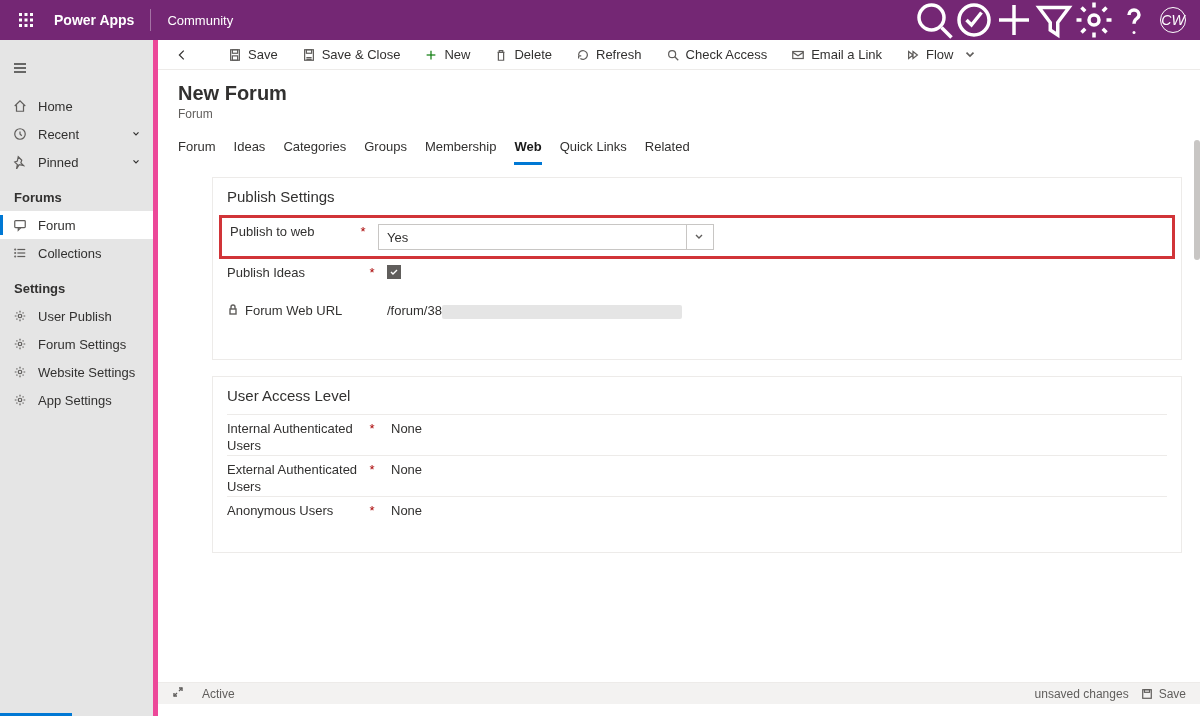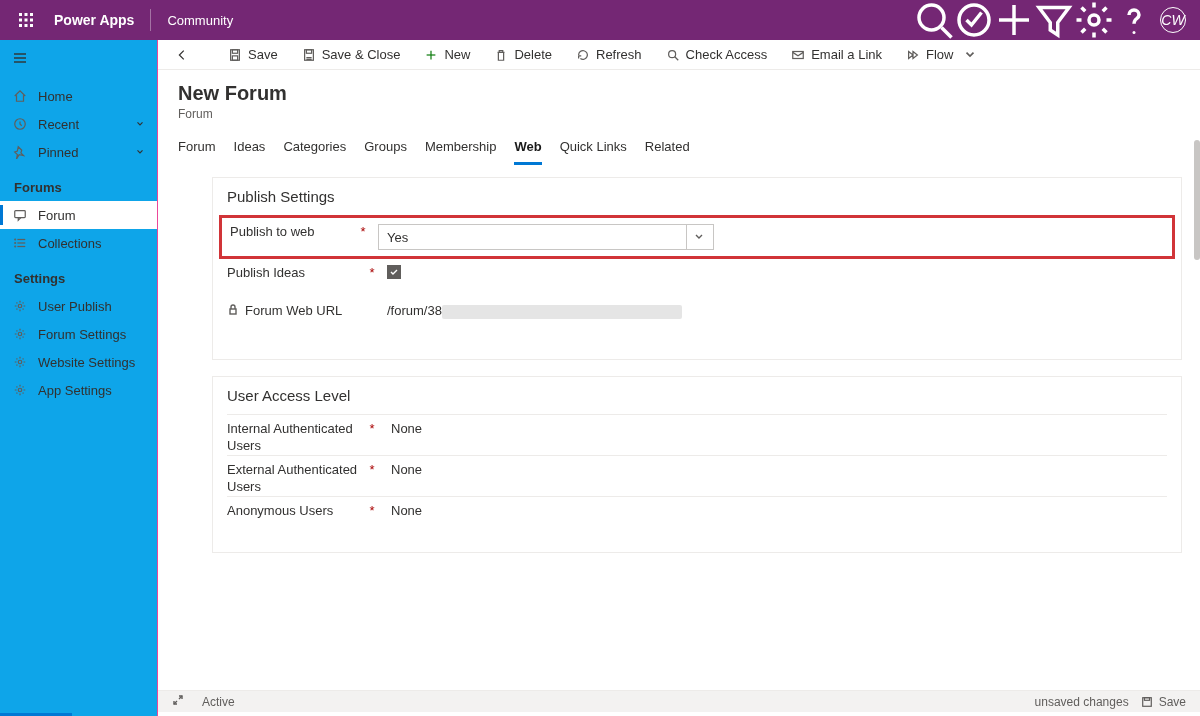--- a/index.html
+++ b/index.html
@@ -12,21 +12,21 @@
   .brand { padding: 0 10px; font-weight: 600; font-size: 14px; }
   .divider-v { width: 1px; height: 22px; background: rgba(255,255,255,0.35); margin: 0 6px; }
   .env { padding: 0 10px; font-size: 13px; }
   .tb-spacer { flex: 1; }
   .tb-icon { width: 40px; height: 40px; display: flex; align-items: center; justify-content: center; color: #fff; }
   .tb-icon svg, .tb-icon span { display: block; }
   .avatar-circle { width: 26px; height: 26px; border-radius: 50%; border: 1px solid #fff; display: flex; align-items: center; justify-content: center; font-size: 14px; margin: 4px 6px; font-style: italic; }
 
   
   .layout { display: flex; height: calc(716px - 40px); }
-  .nav { width: 158px; background: #0ea5e9; border-right: 1px solid #ec4899; position: relative; }
+  .nav { width: 158px; background: #e5e5e5; border-right: 5px solid #ec4899; padding-top: 10px; position: relative; }
   .nav .hamburger { width: 40px; height: 36px; display: flex; align-items: center; justify-content: center; }
   .nav-item { height: 28px; display: flex; align-items: center; padding: 0 12px; gap: 10px; font-size: 13px; color: #323130; cursor: pointer; }
   .nav-item .chev { margin-left: auto; }
   .nav-section { font-size: 13px; font-weight: 600; padding: 14px 14px 6px; color: #323130; }
   .nav-item.active { background: #fff; position: relative; }
   .nav-item.active::before { content: ""; position: absolute; left: 0; top: 4px; bottom: 4px; width: 3px; background: #0078d4; }
   .nav-icon { width: 16px; display: flex; align-items: center; justify-content: center; color: #605e5c; }
   .nav-icon svg { width: 14px; height: 14px; }
 
   
@@ -65,21 +65,21 @@
   .highlight-box .field-row { min-height: 26px; }
   .highlight-box .field-label { width:128px; }
   .highlight-box .field-value.input-like { max-width: 336px; }
 
   .ual-row { border-top:1px solid #edebe9; padding-top:6px; }
   .ual-row:first-of-type { border-top:none; }
   .ual-label { width:140px; line-height:1.3; font-size:13px; }
   .ual-val { font-size:13px; padding-left:4px; }
 
   
-  .statusbar { height: 22px; background:#f3f2f1; border-top:1px solid #edebe9; display:flex; align-items:center; padding:0 14px; font-size:12px; color:#605e5c; position:absolute; bottom:4px; left:158px; right:0; }
+  .statusbar { height: 22px; background:#f3f2f1; border-top:1px solid #edebe9; display:flex; align-items:center; padding:0 14px; font-size:12px; color:#605e5c; position:absolute; bottom:12px; left:158px; right:0; }
   .statusbar .sp { flex:1; }
   .statusbar .mini { display:flex; align-items:center; gap:6px; margin-left:12px; }
 
   
   .bluebar { position:absolute; bottom:0; left:0; height:3px; width:72px; background:#0078d4; }
 
   svg { stroke: currentColor; fill: none; stroke-width: 1.4; }
 </style>
 </head>
 <body>

